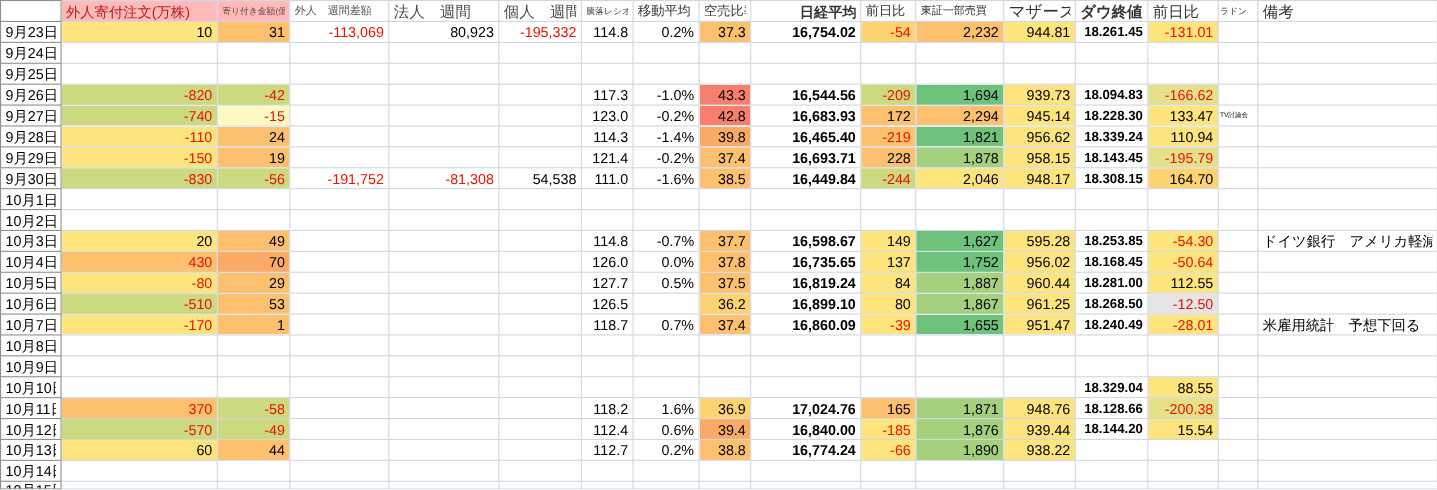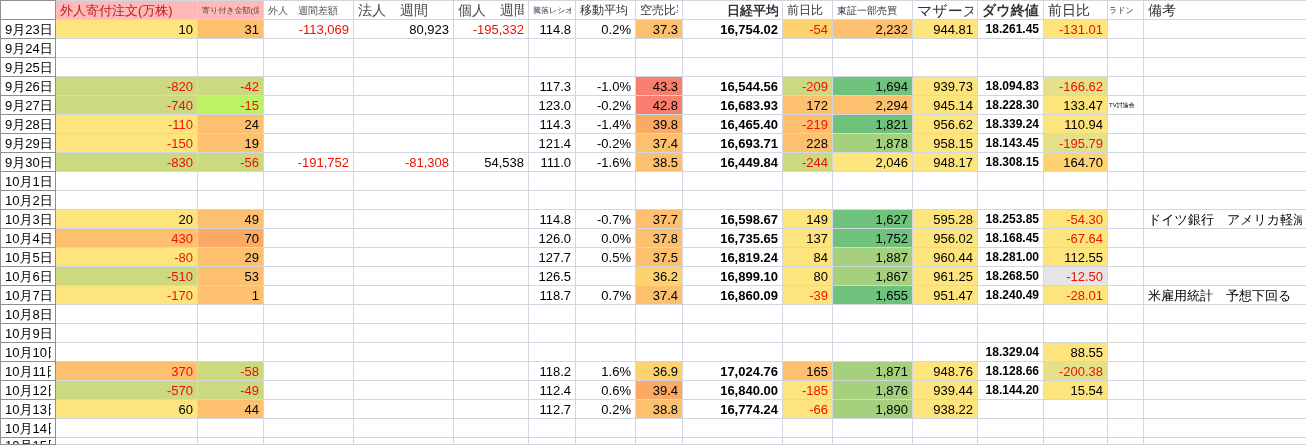--- a/index.html
+++ b/index.html
@@ -320,21 +320,21 @@
             <div class="w"></div>
           </td>
         </tr>
         <tr>
           <td class="c-date">
             <div class="w">9月27日</div>
           </td>
           <td class="c-b" style="background: rgb(205, 217, 126);">
             <div class="w neg">-740</div>
           </td>
-          <td class="c-c" style="background: #bef264;">
+          <td class="c-c" style="background: #fef9c3;">
             <div class="w neg">-15</div>
           </td>
           <td class="c-d">
             <div class="w"></div>
           </td>
           <td class="c-e">
             <div class="w"></div>
           </td>
           <td class="c-f">
             <div class="w"></div>
@@ -728,21 +728,21 @@
           <td class="c-l" style="background: rgb(111, 194, 123);">
             <div class="w">1,752</div>
           </td>
           <td class="c-m" style="background: rgb(253, 228, 125);">
             <div class="w">956.02</div>
           </td>
           <td class="c-n">
             <div class="w">18.168.45</div>
           </td>
           <td class="c-o" style="background: rgb(253, 228, 125);">
-            <div class="w neg">-67.64</div>
+            <div class="w neg">-50.64</div>
           </td>
           <td class="c-p">
             <div class="w"></div>
           </td>
           <td class="c-q">
             <div class="w"></div>
           </td>
         </tr>
         <tr>
           <td class="c-date">

